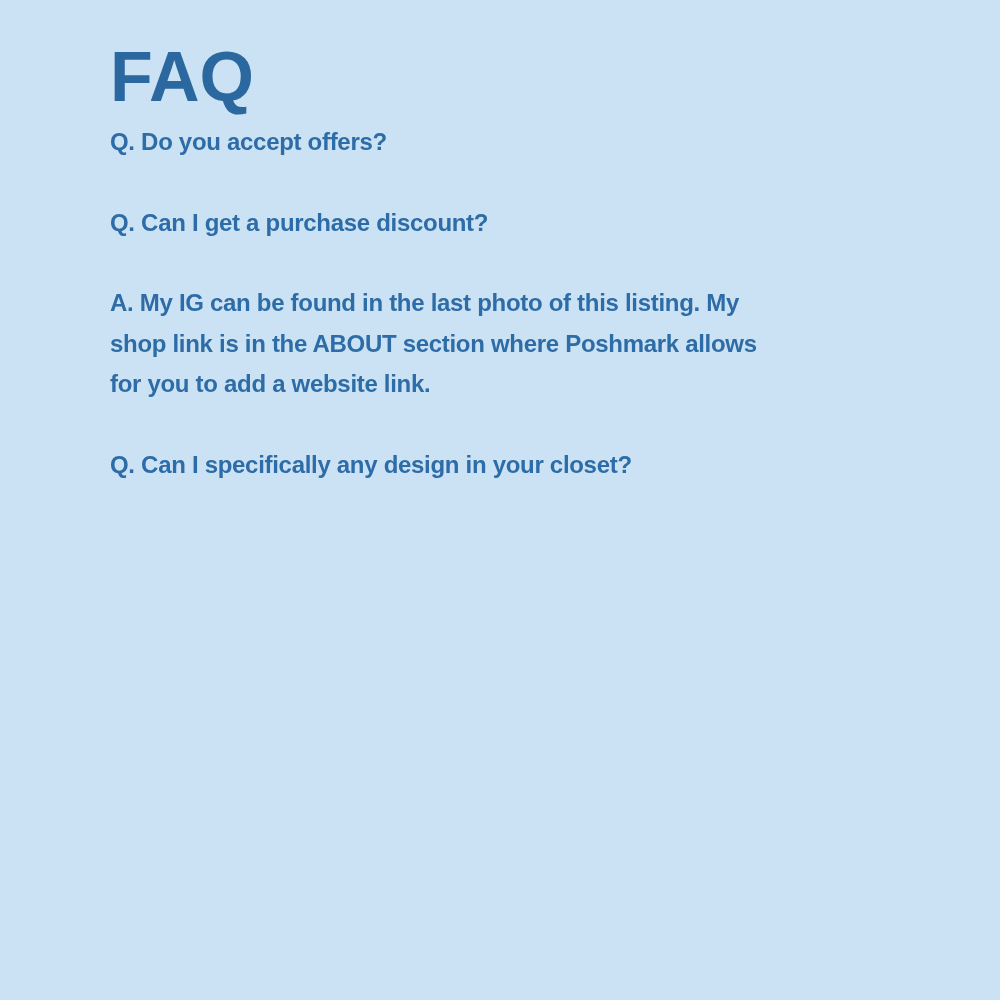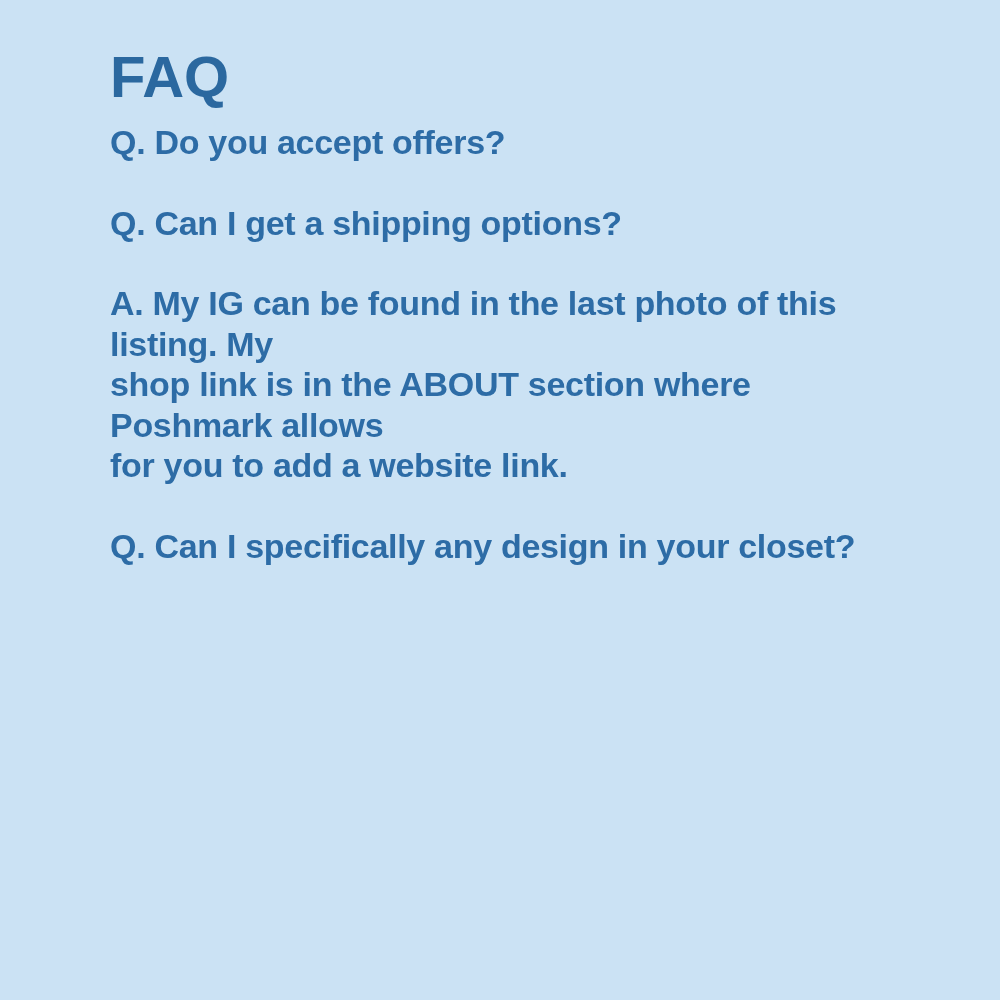--- a/index.html
+++ b/index.html
@@ -13,52 +13,52 @@
     font-family: "Liberation Sans", sans-serif;
   }
   .faq-card {
     position: absolute;
     inset: 0;
     box-sizing: border-box;
     padding: 38px 100px 0 110px;
   }
   .faq-title {
     margin: 0 0 6px 0;
-    font-size: 58px;
+    font-size: 70px;
     line-height: 78px;
     font-weight: 700;
     letter-spacing: 0px;
   }
   .faq-item {
     margin: 0 0 40px 0;
   }
   .faq-item:last-child {
     margin-bottom: 0;
   }
   .faq-question, .faq-answer {
     margin: 0;
-    font-size: 34px;
+    font-size: 24px;
     font-weight: 700;
     line-height: 40.5px;
     letter-spacing: -0.3px;
     white-space: pre-line;
   }
 </style>
 </head>
 <body style="background: rgb(203, 226, 244);">
 
 <div class="faq-card" style="color: rgb(45, 108, 166);">
   <h1 class="faq-title" style="color: rgb(43, 104, 159);">FAQ</h1>
 
   <div class="faq-item">
     <p class="faq-question">Q. Do you accept offers?</p>
   </div>
 
   <div class="faq-item">
-    <p class="faq-question">Q. Can I get a shipping options?</p>
+    <p class="faq-question">Q. Can I get a purchase discount?</p>
   </div>
 
   <div class="faq-item">
     <p class="faq-answer">A. My IG can be found in the last photo of this listing. My
 shop link is in the ABOUT section where Poshmark allows
 for you to add a website link.</p>
   </div>
 
   <div class="faq-item">
     <p class="faq-question">Q. Can I specifically any design in your closet?</p>

